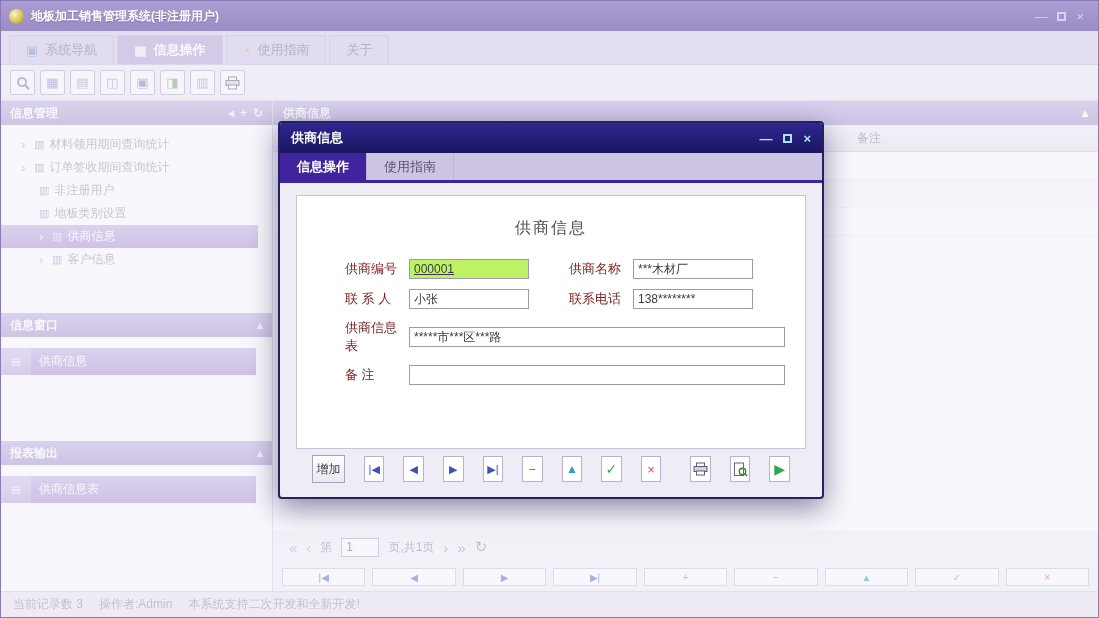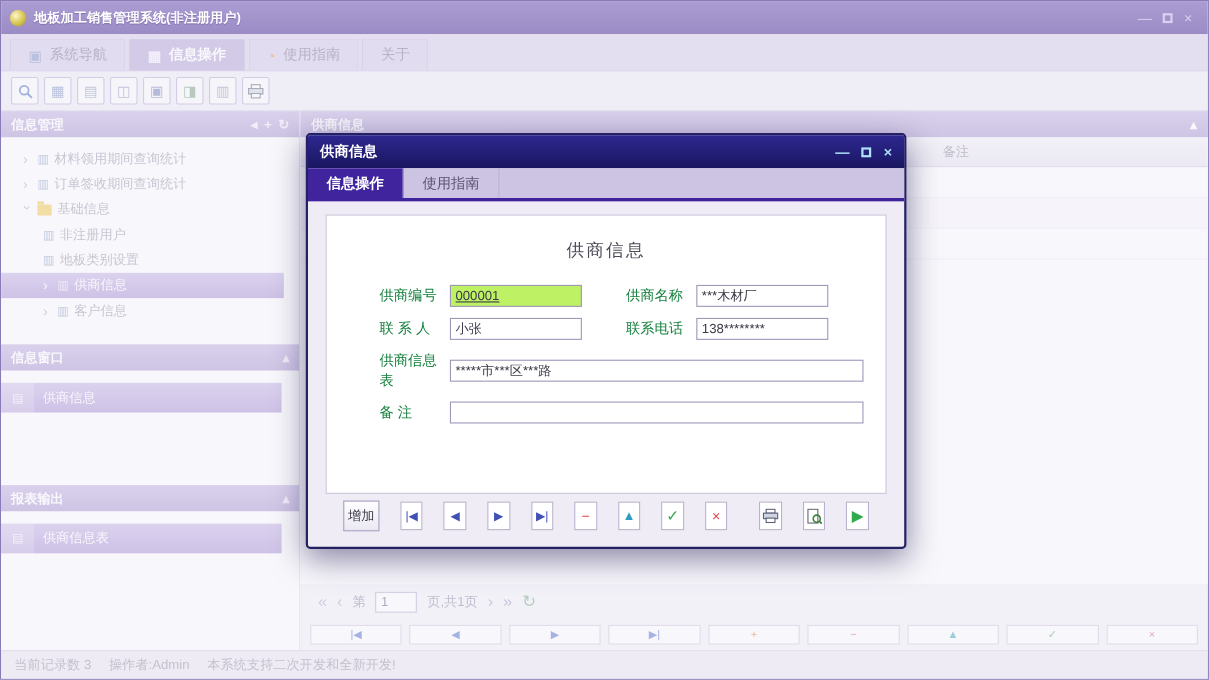--- a/index.html
+++ b/index.html
@@ -112,21 +112,21 @@
   .d-tabs{ height:30px; background:#cdc4e4; display:flex; align-items:stretch;
     border-bottom:3px solid #40249e; flex:none;}
   .dtab{ padding:0 17px; display:flex; align-items:center; font-size:13px;
     color:#5a5470; border-right:1px solid #bdb2d8; cursor:pointer;}
   .dtab.active{ background:#40249e; color:#fff; font-weight:bold;}
   .d-body{ flex:1; padding:12px 16px 0; display:flex; flex-direction:column; min-height:0;}
   .form-panel{ flex:1; background:#fff; border:1px solid #c9c3d9; padding:14px 20px 6px;}
   .f-title{ text-align:center; font-size:16px; color:#4c4c58;
     letter-spacing:2px; margin:8px 0 20px;}
   .f-row{ display:flex; align-items:center; margin:0 0 10px 28px;}
-  .f-row .lbl{ width:58px; margin-right:6px; font-size:13px; color:#15803d; flex:none;}
+  .f-row .lbl{ width:58px; margin-right:6px; font-size:13px; color:#7f1d1d; flex:none;}
   .f-row .lbl2{ margin-left:40px;}
   .fin{ height:20px; border:1px solid #9d97ba; font-size:12px; padding:0 4px;
     color:#3a3a46; background:#fff;}
   .fin.small{ width:120px;} .fin.wide{ width:376px;}
   .fin.ro{ background:#bef264;text-decoration:underline;}
   .d-btnbar{ height:48px; display:flex; align-items:center; gap:19px;
     padding:0 16px 8px; flex:none;}
   .add-btn{ width:42px; height:28px; background:linear-gradient(#fefeff,#ebe8f2);
     border:1px solid #a9a1c2; font-size:12px; color:#3a3a46; cursor:pointer;
     font-family:inherit;}
@@ -217,25 +217,20 @@
       <div class="titem">
         <span class="chev">›</span>
         <span class="stat-ic">▥</span>
         <span>材料领用期间查询统计</span>
       </div>
       <div class="titem">
         <span class="chev">›</span>
         <span class="stat-ic">▥</span>
         <span>订单签收期间查询统计</span>
       </div>
-      <div class="titem">
-        <span class="chev exp">›</span>
-        <span class="folder-ic"></span>
-        <span>基础信息</span>
-      </div>
       <div class="titem child">
         <span class="stat-ic">▥</span>
         <span>非注册用户</span>
       </div>
       <div class="titem child">
         <span class="stat-ic">▥</span>
         <span>地板类别设置</span>
       </div>
       <div class="titem child selected">
         <span class="chev">›</span>

